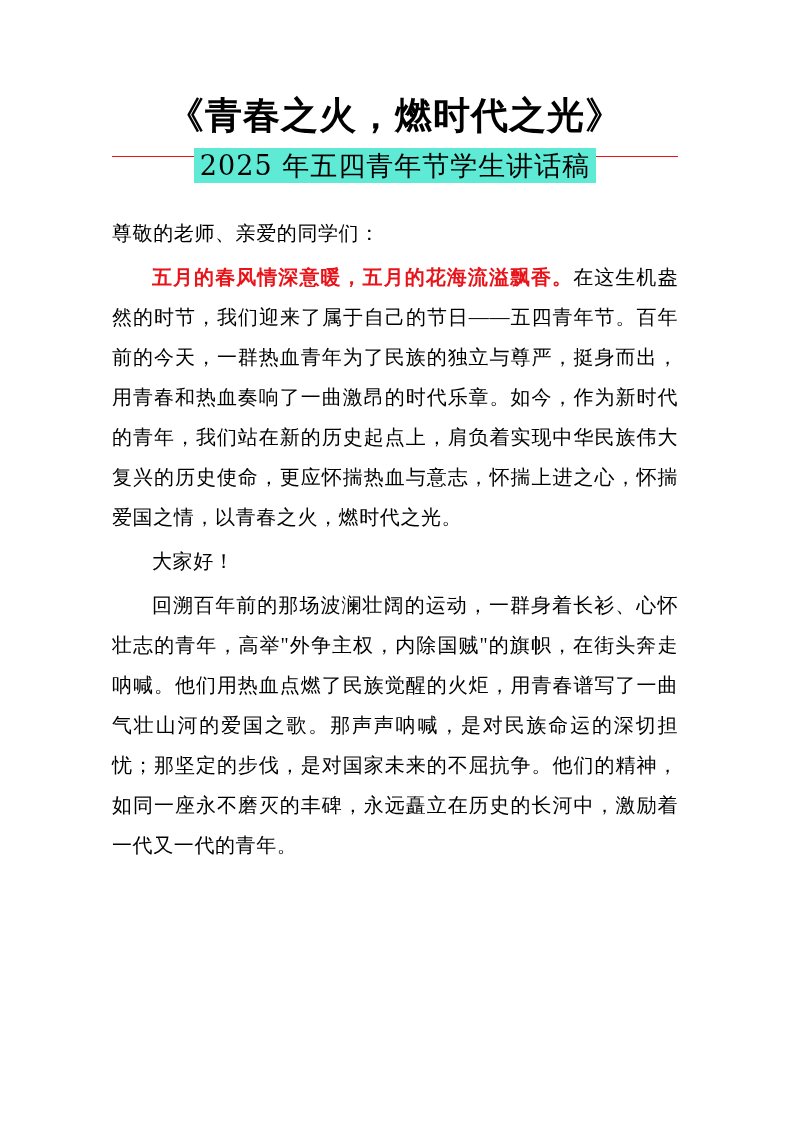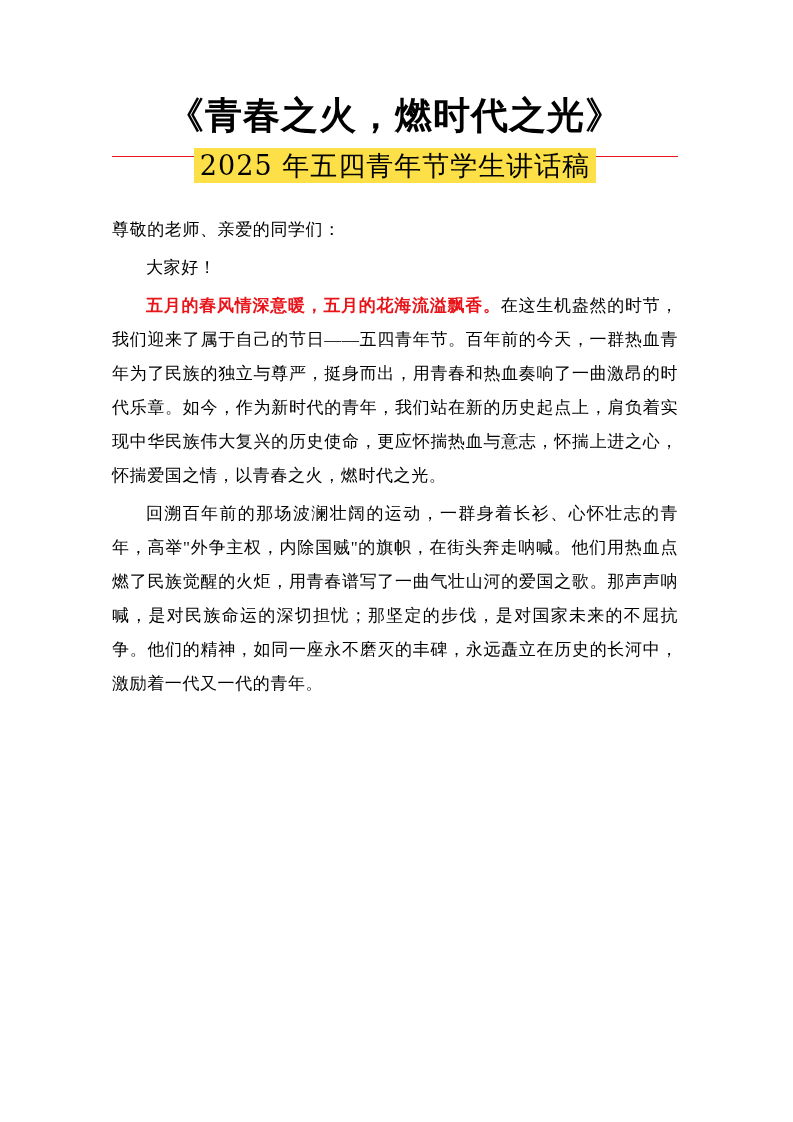--- a/index.html
+++ b/index.html
@@ -47,25 +47,25 @@
     background: #e8141a;
   }
   .doc-subtitle {
     position: relative;
     font-family: "DejaVu Serif", "Liberation Serif", serif;
     font-size: 27px;
     font-weight: 400;
     letter-spacing: 1px;
     line-height: 1.3;
     display: inline-block;
-    background: #fde047;
+    background: #5eead4;
     padding: 0 6px;
   }
   p.body-par {
-    font-size: 17px;
+    font-size: 20px;
     line-height: 2.0;
     margin: 0 0 4px 0;
     text-align: justify;
     text-justify: inter-ideograph;
     letter-spacing: 0.6px;
   }
   p.indent {
     text-indent: 2em;
   }
   .hl {
@@ -80,20 +80,20 @@
 
   <h1 class="doc-title">《青春之火，燃时代之光》</h1>
 
   <div class="subtitle-wrap">
     <div class="subtitle-rule"></div>
     <div class="doc-subtitle">2025 年五四青年节学生讲话稿</div>
   </div>
 
   <p class="body-par">尊敬的老师、亲爱的同学们：</p>
 
+  <p class="body-par indent"><span class="hl">五月的春风情深意暖，五月的花海流溢飘香。</span><span>在这生机盎然的时节，我们迎来了属于自己的节日——五四青年节。百年前的今天，一群热血青年为了民族的独立与尊严，挺身而出，用青春和热血奏响了一曲激昂的时代乐章。如今，作为新时代的青年，我们站在新的历史起点上，肩负着实现中华民族伟大复兴的历史使命，更应怀揣热血与意志，怀揣上进之心，怀揣爱国之情，以青春之火，燃时代之光。</span></p>
+
   <p class="body-par indent">大家好！</p>
-
-  <p class="body-par indent"><span class="hl">五月的春风情深意暖，五月的花海流溢飘香。</span><span>在这生机盎然的时节，我们迎来了属于自己的节日——五四青年节。百年前的今天，一群热血青年为了民族的独立与尊严，挺身而出，用青春和热血奏响了一曲激昂的时代乐章。如今，作为新时代的青年，我们站在新的历史起点上，肩负着实现中华民族伟大复兴的历史使命，更应怀揣热血与意志，怀揣上进之心，怀揣爱国之情，以青春之火，燃时代之光。</span></p>
 
   <p class="body-par indent">回溯百年前的那场波澜壮阔的运动，一群身着长衫、心怀壮志的青年，高举"外争主权，内除国贼"的旗帜，在街头奔走呐喊。他们用热血点燃了民族觉醒的火炬，用青春谱写了一曲气壮山河的爱国之歌。那声声呐喊，是对民族命运的深切担忧；那坚定的步伐，是对国家未来的不屈抗争。他们的精神，如同一座永不磨灭的丰碑，永远矗立在历史的长河中，激励着一代又一代的青年。</p>
 
 
 </div>
 
 </body></html>

